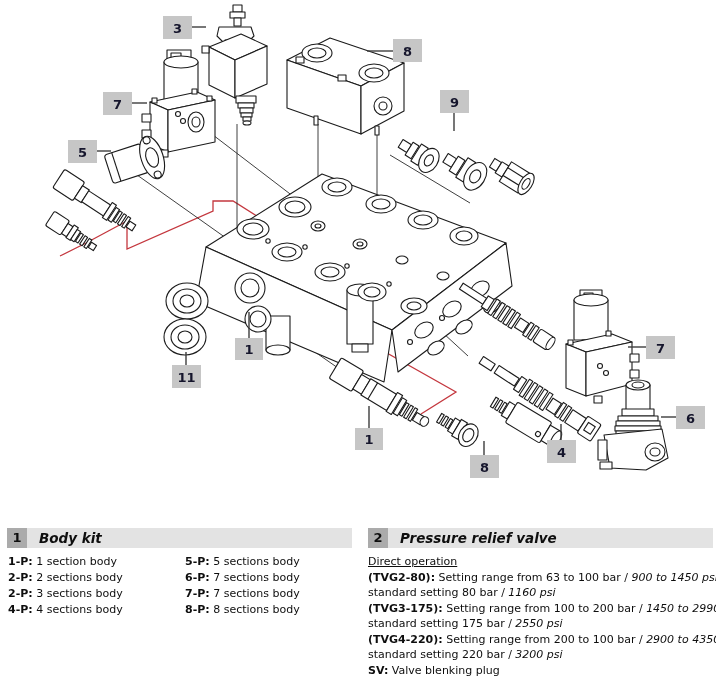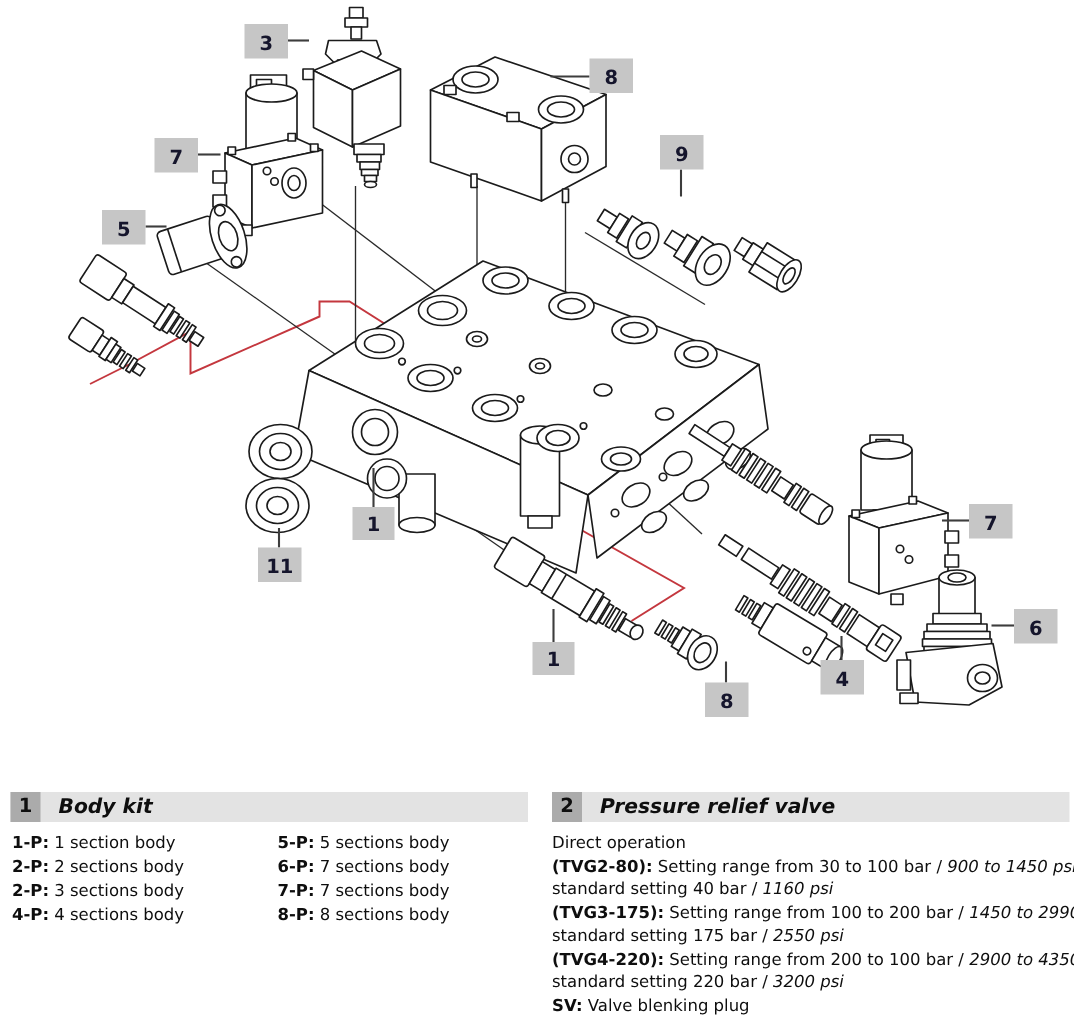--- a/index.html
+++ b/index.html
@@ -17,21 +17,21 @@
         font-weight:bold;font-size:13px;text-align:center;line-height:20px;}
   .legend-header .title{position:absolute;left:32px;top:0;height:20px;line-height:20px;
         font-weight:bold;font-size:13.5px;font-style:italic;}
   .bk-cols{position:relative;height:66px;}
   .bk-col{position:absolute;top:0;}
   .bk-col.c1{left:1px;}
   .bk-col.c2{left:178px;}
   .bk-row{height:16px;white-space:nowrap;}
   .b{font-weight:bold;}
   .i{font-style:italic;}
-  .u{}
+  .u{text-decoration:underline;}
   .bk-note{margin-top:3px;white-space:nowrap;}
   .prv-line{white-space:nowrap;}
 </style>
 </head>
 <body>
 
 <div class="page">
 
   <div class="diagram-wrap">
   <svg width="716" height="522" viewBox="0 0 716 522">
@@ -423,22 +423,22 @@
       </div>
     </div>
   </div>
 
   <div class="legend legend-right">
     <div class="legend-header">
       <span class="num">2</span>
       <span class="title">Pressure relief valve</span>
     </div>
     <div class="prv-line u">Direct operation</div>
-    <div class="prv-line"><span class="b">(TVG2-80):</span><span> Setting range from 30 to 100 bar / </span><span class="i">900 to 1450 psi,</span></div>
-    <div class="prv-line"><span>standard setting 40 bar / </span><span class="i">1160 psi</span></div>
+    <div class="prv-line"><span class="b">(TVG2-80):</span><span> Setting range from 63 to 100 bar / </span><span class="i">900 to 1450 psi,</span></div>
+    <div class="prv-line"><span>standard setting 80 bar / </span><span class="i">1160 psi</span></div>
     <div class="prv-line"><span class="b">(TVG3-175):</span><span> Setting range from 100 to 200 bar / </span><span class="i">1450 to 2990 psi,</span></div>
     <div class="prv-line"><span>standard setting 175 bar / </span><span class="i">2550 psi</span></div>
     <div class="prv-line"><span class="b">(TVG4-220):</span><span> Setting range from 200 to 100 bar / </span><span class="i">2900 to 4350 psi,</span></div>
     <div class="prv-line"><span>standard setting 220 bar / </span><span class="i">3200 psi</span></div>
     <div class="prv-line"><span class="b">SV:</span><span> Valve blenking plug</span></div>
   </div>
 
 </div>
 
 </body></html>

